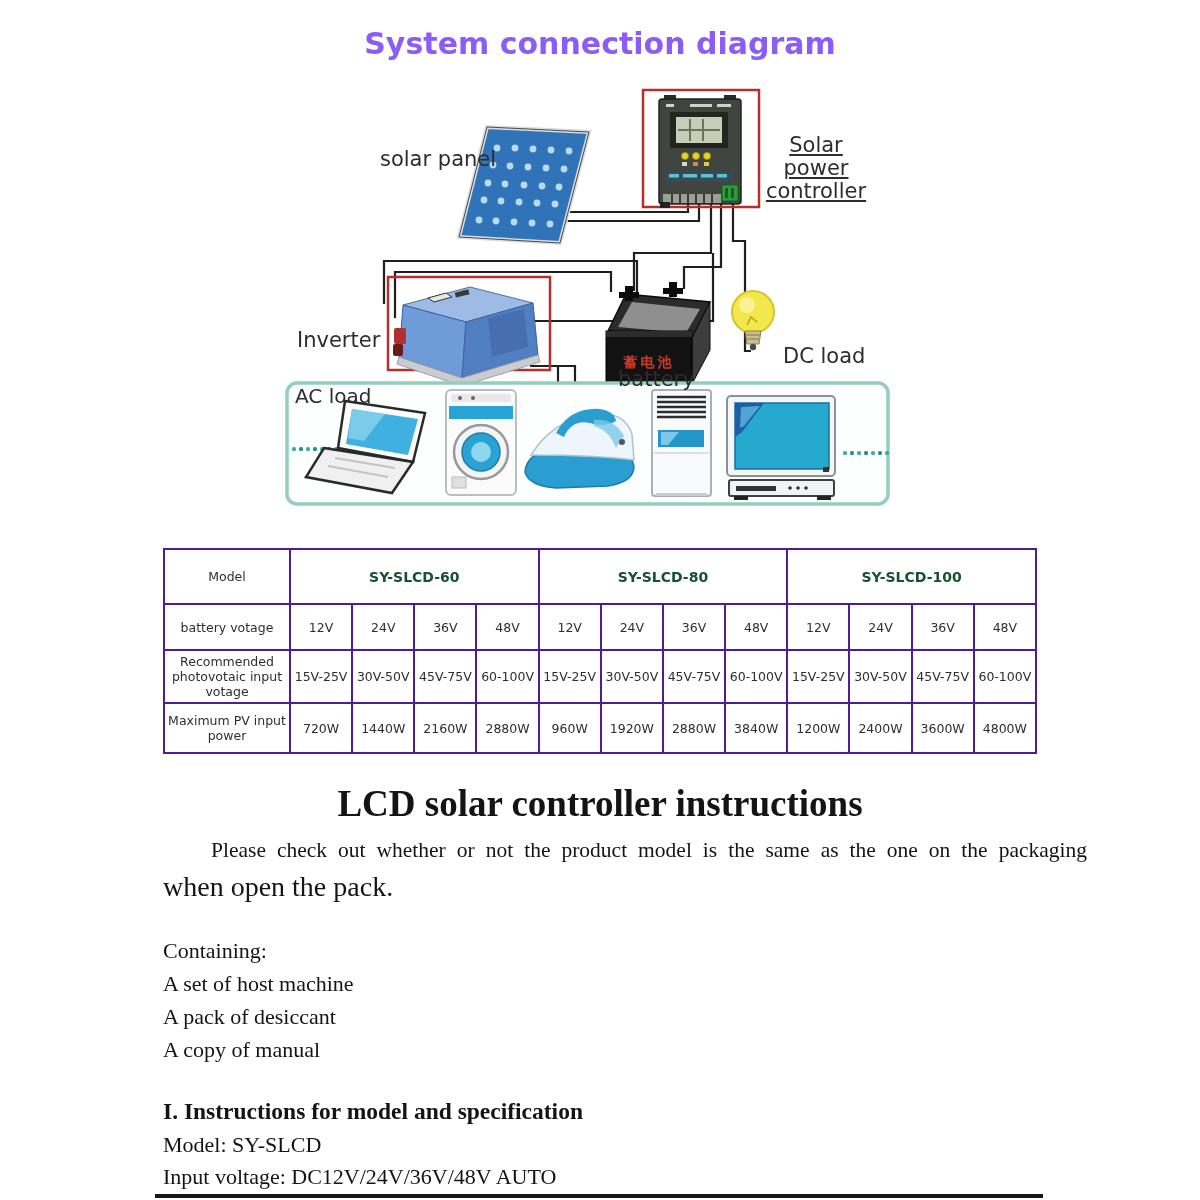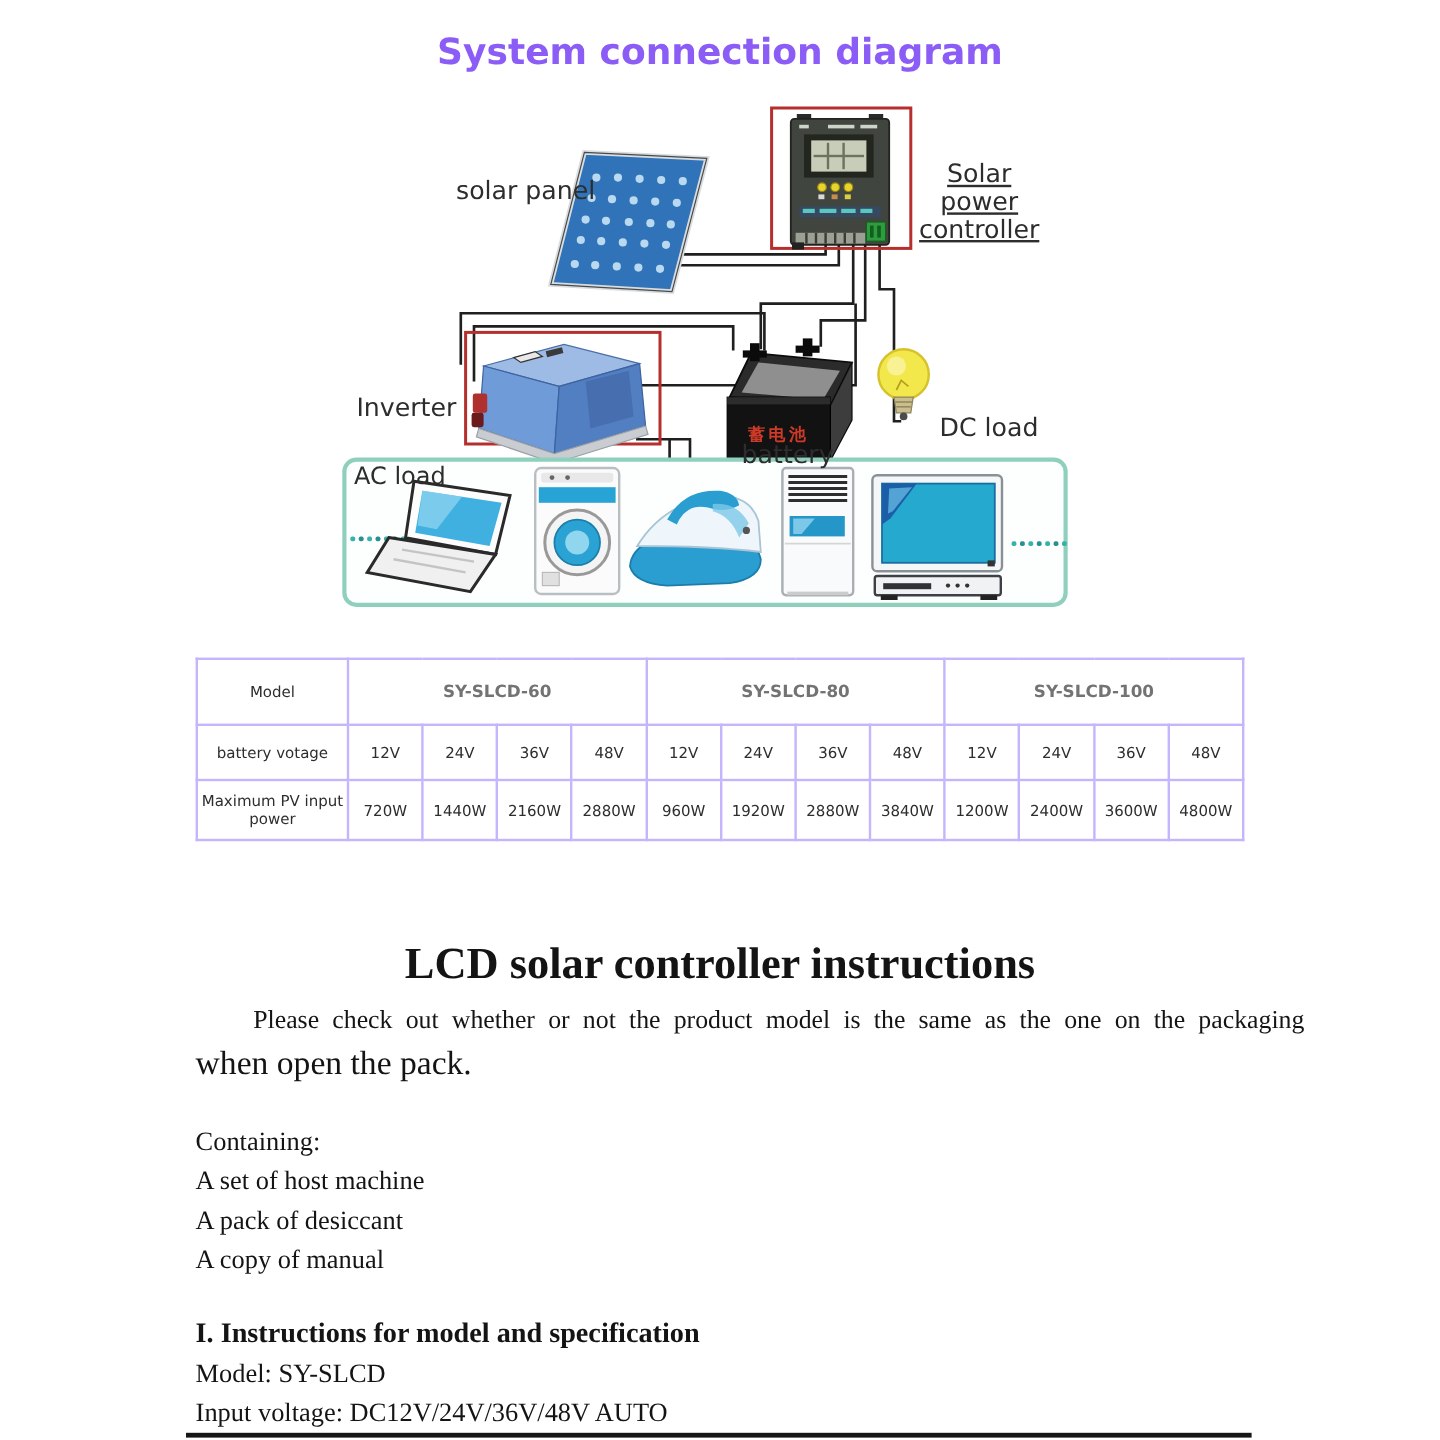--- a/index.html
+++ b/index.html
@@ -20,29 +20,29 @@
   #lbl-battery{left:618px;top:367px;}
   #lbl-dcload{left:783px;top:344px;}
   #lbl-acload{left:295px;top:384px;font-size:20px;}
   svg.diagram{left:0;top:0;}
   
   #spec-table{
     left:163px;top:548px;width:874px;border-collapse:collapse;table-layout:fixed;
     font-size:12.5px;color:#2e2e2e;
   }
   #spec-table td,#spec-table th{
-    border:2px solid #c4b5fd;text-align:center;vertical-align:middle;
+    border:2px solid #4c1d95;text-align:center;vertical-align:middle;
     padding:1px 2px;font-weight:normal;
   }
   #spec-table .labelcol{width:120px;}
   #spec-table tr.r1{height:55px;}
   #spec-table tr.r2{height:46px;}
   #spec-table tr.r3{height:53px;}
   #spec-table tr.r4{height:50px;}
-  #spec-table td.model{font-size:14px;color:#737373;font-weight:bold;}
+  #spec-table td.model{font-size:14px;color:#14532d;font-weight:bold;}
   
   .serif{font-family:"Liberation Serif",serif;color:#141414;}
   #doc-heading{
     left:0;top:782px;width:1200px;text-align:center;
     font-size:37px;font-weight:bold;
   }
   #intro-line1{left:163px;top:838px;width:876px;font-size:21.5px;
     text-align:justify;text-align-last:justify;margin-left:48px;}
   #intro-line2{left:163px;top:871px;width:876px;font-size:28px;}
   #containing-block{left:163px;top:934px;font-size:22px;line-height:33px;}
@@ -281,20 +281,35 @@
     <td>48V</td>
     <td>12V</td>
     <td>24V</td>
     <td>36V</td>
     <td>48V</td>
     <td>12V</td>
     <td>24V</td>
     <td>36V</td>
     <td>48V</td>
   </tr>
+  <tr class="r3">
+    <td class="labelcol">Recommended photovotaic input votage</td>
+    <td>15V-25V</td>
+    <td>30V-50V</td>
+    <td>45V-75V</td>
+    <td>60-100V</td>
+    <td>15V-25V</td>
+    <td>30V-50V</td>
+    <td>45V-75V</td>
+    <td>60-100V</td>
+    <td>15V-25V</td>
+    <td>30V-50V</td>
+    <td>45V-75V</td>
+    <td>60-100V</td>
+  </tr>
   <tr class="r4">
     <td class="labelcol">Maximum PV input power</td>
     <td>720W</td>
     <td>1440W</td>
     <td>2160W</td>
     <td>2880W</td>
     <td>960W</td>
     <td>1920W</td>
     <td>2880W</td>
     <td>3840W</td>

